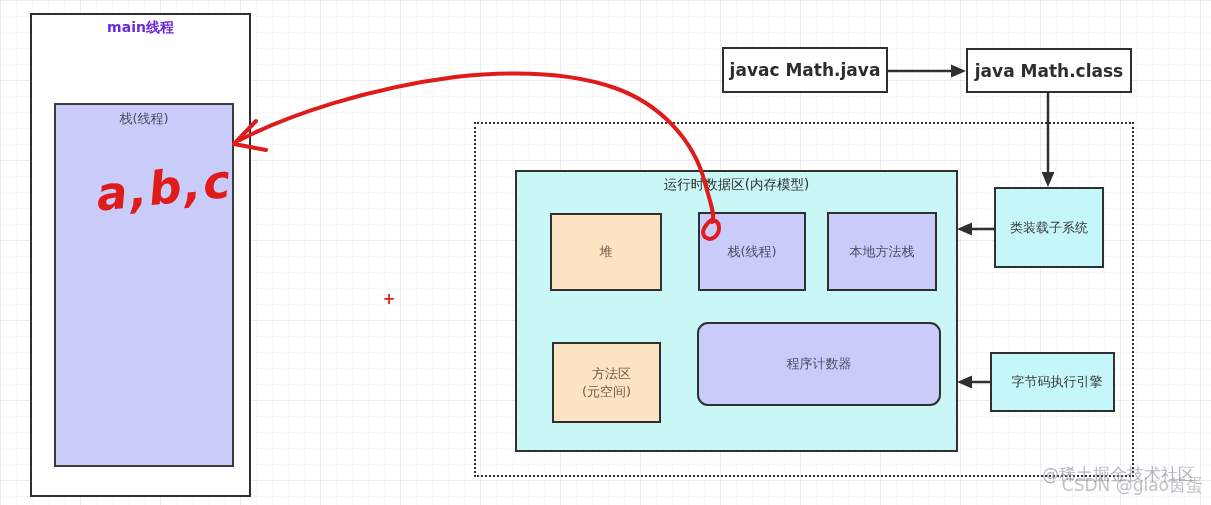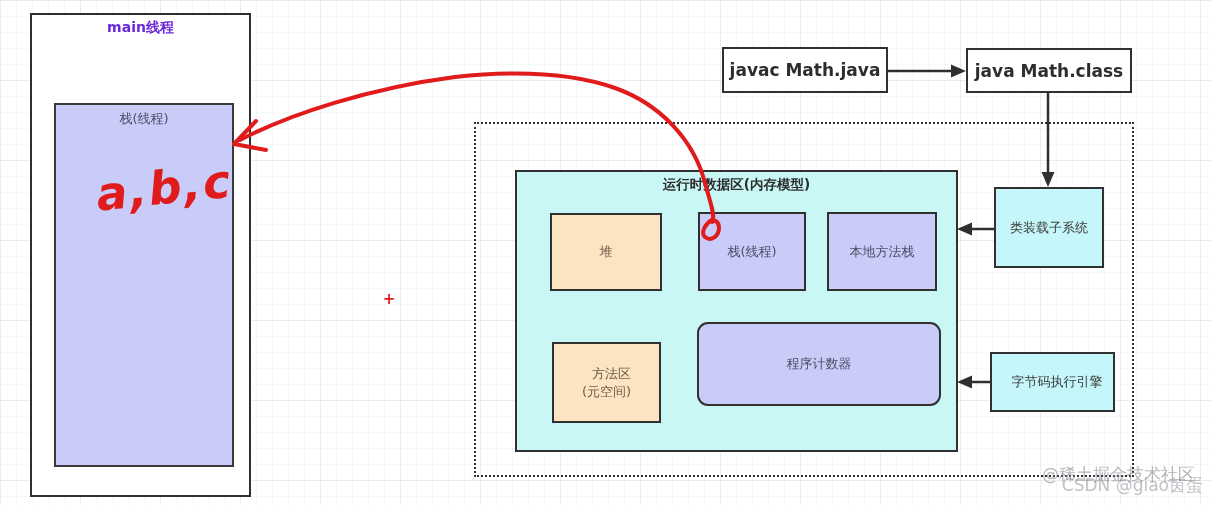--- a/index.html
+++ b/index.html
@@ -29,21 +29,21 @@
   .flow-box{background:#ffffff;border:2px solid #303030;font-weight:bold;font-size:17px;color:#2d2d2d;}
   .javac-box{left:722px;top:47px;width:166px;height:46px;}
   .javaclass-box{left:966px;top:48px;width:166px;height:45px;}
 
   
   .jvm-box{left:474px;top:122px;width:660px;height:355px;border:2px dotted #303030;background:transparent;}
   .jvm-title{left:0;top:2px;width:100%;text-align:center;font-weight:bold;font-size:17px;color:#222;}
 
   
   .runtime-box{left:39px;top:46px;width:443px;height:282px;background:#c8f7f6;border:2px solid #303030;}
-  .runtime-title{left:0;top:4px;width:100%;text-align:center;font-weight:bold;font-size:13.5px;color:#2d2d2d;}
+  .runtime-title{left:0;top:4px;width:100%;text-align:center;font-weight:normal;font-size:13.5px;color:#2d2d2d;}
   .mem-box{font-size:13px;}
   .mem-orange{background:#fce3c1;border:2px solid #303030;color:#6b5d46;}
   .mem-purple{background:#c9cbf8;border:2px solid #303030;color:#4f4f68;}
   .heap-box{left:33px;top:41px;width:112px;height:78px;}
   .stack-thread-box{left:181px;top:40px;width:108px;height:79px;}
   .native-stack-box{left:310px;top:40px;width:110px;height:79px;}
   .method-area-box{left:35px;top:170px;width:109px;height:81px;white-space:pre-line;line-height:1.35;}
   .pc-register-box{left:180px;top:150px;width:244px;height:84px;border-radius:11px;}
 
   

